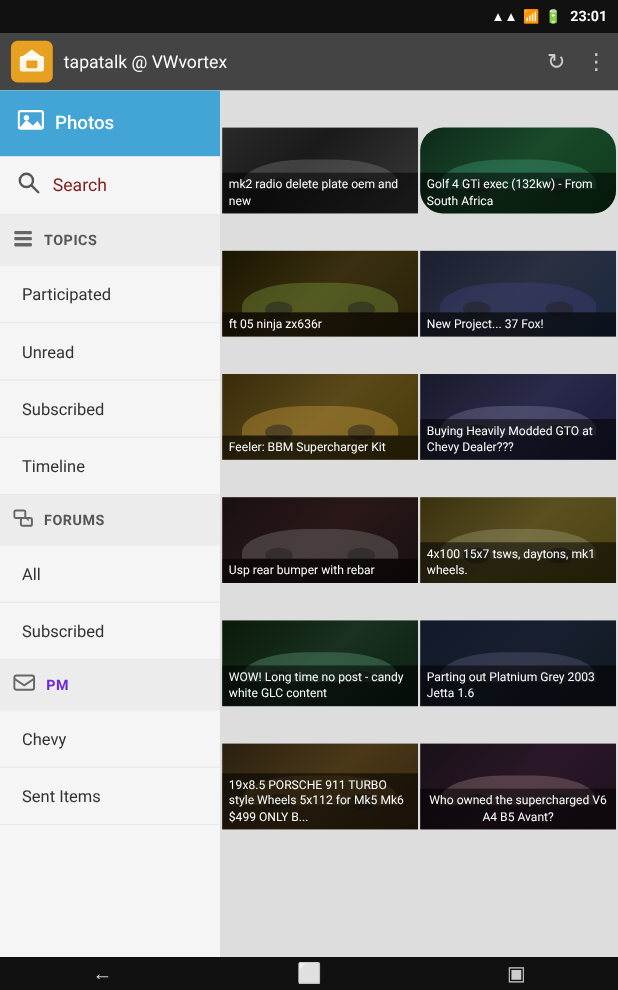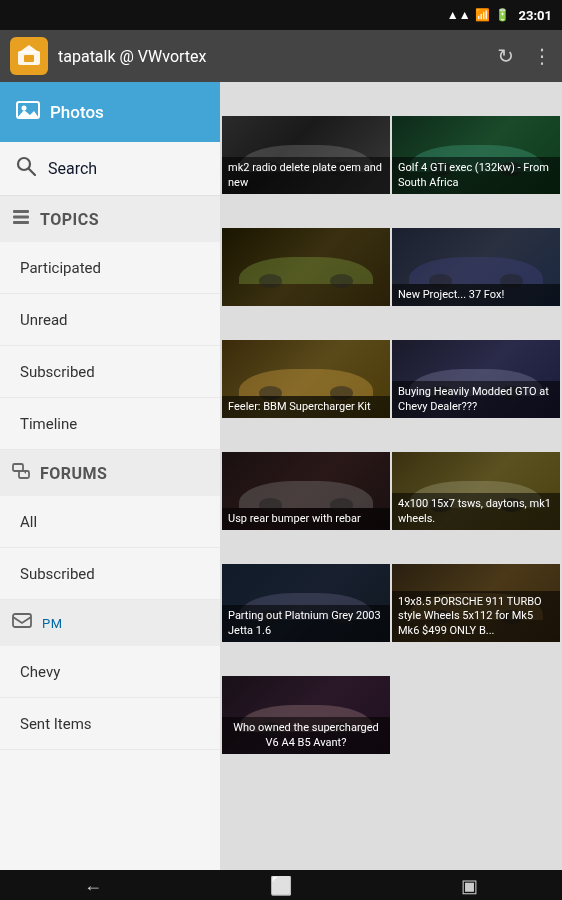--- a/index.html
+++ b/index.html
@@ -78,21 +78,21 @@
 
     
     .main-container {
       display: flex;
       width: 562px;
       height: 788px; 
     }
 
     
     .sidebar {
-      width: 220px;
+      width: 200px;
       background: #f5f5f5;
       height: 788px;
       overflow-y: auto;
       flex-shrink: 0;
     }
 
     .sidebar-photos {
       background: #42a5d5;
       height: 60px;
       display: flex;
@@ -118,39 +118,39 @@
       padding: 0 16px;
       gap: 12px;
       cursor: pointer;
       border-bottom: 1px solid #e0e0e0;
     }
     .sidebar-search-icon {
       color: #555;
       font-size: 20px;
     }
     .sidebar-search-label {
-      color: #0f172a;
+      color: #7f1d1d;
       font-size: 16px;
     }
 
     .sidebar-section-header {
       height: 46px;
       display: flex;
       align-items: center;
       padding: 0 12px;
       gap: 10px;
       background: #ececec;
     }
     .sidebar-section-header-icon {
       color: #666;
       font-size: 18px;
     }
     .sidebar-section-header-label {
       color: #555;
-      font-size: 16px;
+      font-size: 13px;
       font-weight: bold;
       letter-spacing: 0.5px;
     }
 
     .sidebar-item {
       height: 52px;
       display: flex;
       align-items: center;
       padding: 0 20px;
       cursor: pointer;
@@ -167,23 +167,23 @@
       align-items: center;
       padding: 0 12px;
       gap: 10px;
       background: #ececec;
     }
     .sidebar-pm-icon {
       color: #666;
       font-size: 18px;
     }
     .sidebar-pm-label {
-      color: #0369a1;
+      color: #6d28d9;
       font-size: 13px;
-      font-weight: normal;
+      font-weight: bold;
       letter-spacing: 0.5px;
     }
 
     
     .content {
       flex: 1;
       background: #ddd;
       height: 788px;
       overflow-y: auto;
       display: grid;
@@ -340,30 +340,31 @@
 
   </div>
 
   <div class="content" id="photo-grid">
   <div class="photo-tile" style="background: linear-gradient(135deg, rgb(42, 42, 42) 0%, rgb(26, 26, 26) 40%, rgb(58, 58, 58) 100%); position: relative; overflow: hidden;">
         <div style="position: absolute; bottom: 22px; left: 10%; width: 80%; height: 35%; background: rgb(136, 136, 136); opacity: 0.35; border-radius: 40% 40% 0px 0px / 80% 80% 0px 0px;"></div>
         <div style="position: absolute; bottom: 18px; left: 22%; width: 14%; height: 14px; background: rgb(34, 34, 34); border-radius: 50%; opacity: 0.5;"></div>
         <div style="position: absolute; bottom: 18px; right: 22%; width: 14%; height: 14px; background: rgb(34, 34, 34); border-radius: 50%; opacity: 0.5;"></div>
         <div class="photo-tile-caption">mk2 radio delete plate oem and new</div>
       </div>
-      <div class="photo-tile" style="background: linear-gradient(135deg, rgb(13, 42, 26) 0%, rgb(26, 74, 42) 50%, rgb(13, 58, 26) 100%); position: relative; overflow: hidden;">
+      <div class="photo-tile" style="background: linear-gradient(135deg, rgb(13, 42, 26) 0%, rgb(26, 74, 42) 50%, rgb(13, 58, 26) 100%); position: relative; overflow: hidden; border-radius: 21px;">
         <div style="position: absolute; bottom: 22px; left: 10%; width: 80%; height: 35%; background: rgb(68, 170, 136); opacity: 0.35; border-radius: 40% 40% 0px 0px / 80% 80% 0px 0px;"></div>
         <div style="position: absolute; bottom: 18px; left: 22%; width: 14%; height: 14px; background: rgb(34, 34, 34); border-radius: 50%; opacity: 0.5;"></div>
         <div style="position: absolute; bottom: 18px; right: 22%; width: 14%; height: 14px; background: rgb(34, 34, 34); border-radius: 50%; opacity: 0.5;"></div>
         <div class="photo-tile-caption">Golf 4 GTi exec (132kw) - From South Africa</div>
       </div>
       <div class="photo-tile" style="background: linear-gradient(135deg, rgb(26, 21, 0) 0%, rgb(58, 48, 16) 50%, rgb(42, 32, 8) 100%); position: relative; overflow: hidden;">
         <div style="position: absolute; bottom: 22px; left: 10%; width: 80%; height: 35%; background: rgb(136, 170, 68); opacity: 0.35; border-radius: 40% 40% 0px 0px / 80% 80% 0px 0px;"></div>
         <div style="position: absolute; bottom: 18px; left: 22%; width: 14%; height: 14px; background: rgb(34, 34, 34); border-radius: 50%; opacity: 0.5;"></div>
         <div style="position: absolute; bottom: 18px; right: 22%; width: 14%; height: 14px; background: rgb(34, 34, 34); border-radius: 50%; opacity: 0.5;"></div>
+        <div class="photo-tile-caption">ft 05 ninja zx636r</div>
       </div>
       <div class="photo-tile" style="background: linear-gradient(135deg, rgb(26, 32, 48) 0%, rgb(42, 48, 64) 50%, rgb(26, 40, 64) 100%); position: relative; overflow: hidden;">
         <div style="position: absolute; bottom: 22px; left: 10%; width: 80%; height: 35%; background: rgb(68, 68, 136); opacity: 0.35; border-radius: 40% 40% 0px 0px / 80% 80% 0px 0px;"></div>
         <div style="position: absolute; bottom: 18px; left: 22%; width: 14%; height: 14px; background: rgb(34, 34, 34); border-radius: 50%; opacity: 0.5;"></div>
         <div style="position: absolute; bottom: 18px; right: 22%; width: 14%; height: 14px; background: rgb(34, 34, 34); border-radius: 50%; opacity: 0.5;"></div>
         <div class="photo-tile-caption">New Project... 37 Fox!</div>
       </div>
       <div class="photo-tile" style="background: linear-gradient(135deg, rgb(58, 42, 10) 0%, rgb(90, 74, 26) 50%, rgb(74, 58, 10) 100%); position: relative; overflow: hidden;">
         <div style="position: absolute; bottom: 22px; left: 10%; width: 80%; height: 35%; background: rgb(221, 170, 68); opacity: 0.35; border-radius: 40% 40% 0px 0px / 80% 80% 0px 0px;"></div>
         <div style="position: absolute; bottom: 18px; left: 22%; width: 14%; height: 14px; background: rgb(34, 34, 34); border-radius: 50%; opacity: 0.5;"></div>
@@ -380,20 +381,26 @@
         <div style="position: absolute; bottom: 22px; left: 10%; width: 80%; height: 35%; background: rgb(136, 136, 136); opacity: 0.35; border-radius: 40% 40% 0px 0px / 80% 80% 0px 0px;"></div>
         <div style="position: absolute; bottom: 18px; left: 22%; width: 14%; height: 14px; background: rgb(34, 34, 34); border-radius: 50%; opacity: 0.5;"></div>
         <div style="position: absolute; bottom: 18px; right: 22%; width: 14%; height: 14px; background: rgb(34, 34, 34); border-radius: 50%; opacity: 0.5;"></div>
         <div class="photo-tile-caption">Usp rear bumper with rebar</div>
       </div>
       <div class="photo-tile" style="background: linear-gradient(135deg, rgb(58, 48, 16) 0%, rgb(90, 80, 32) 50%, rgb(74, 64, 16) 100%); position: relative; overflow: hidden;">
         <div style="position: absolute; bottom: 22px; left: 10%; width: 80%; height: 35%; background: rgb(170, 170, 136); opacity: 0.35; border-radius: 40% 40% 0px 0px / 80% 80% 0px 0px;"></div>
         <div style="position: absolute; bottom: 18px; left: 22%; width: 14%; height: 14px; background: rgb(34, 34, 34); border-radius: 50%; opacity: 0.5;"></div>
         <div style="position: absolute; bottom: 18px; right: 22%; width: 14%; height: 14px; background: rgb(34, 34, 34); border-radius: 50%; opacity: 0.5;"></div>
         <div class="photo-tile-caption">4x100 15x7 tsws, daytons, mk1 wheels.</div>
+      </div>
+      <div class="photo-tile" style="background: linear-gradient(135deg, rgb(10, 26, 10) 0%, rgb(26, 48, 32) 50%, rgb(10, 32, 16) 100%); position: relative; overflow: hidden;">
+        <div style="position: absolute; bottom: 22px; left: 10%; width: 80%; height: 35%; background: rgb(102, 170, 136); opacity: 0.35; border-radius: 40% 40% 0px 0px / 80% 80% 0px 0px;"></div>
+        <div style="position: absolute; bottom: 18px; left: 22%; width: 14%; height: 14px; background: rgb(34, 34, 34); border-radius: 50%; opacity: 0.5;"></div>
+        <div style="position: absolute; bottom: 18px; right: 22%; width: 14%; height: 14px; background: rgb(34, 34, 34); border-radius: 50%; opacity: 0.5;"></div>
+        <div class="photo-tile-caption">WOW! Long time no post - candy white GLC content</div>
       </div>
       <div class="photo-tile" style="background: linear-gradient(135deg, rgb(16, 26, 40) 0%, rgb(24, 32, 48) 50%, rgb(16, 24, 32) 100%); position: relative; overflow: hidden;">
         <div style="position: absolute; bottom: 22px; left: 10%; width: 80%; height: 35%; background: rgb(102, 102, 136); opacity: 0.35; border-radius: 40% 40% 0px 0px / 80% 80% 0px 0px;"></div>
         <div style="position: absolute; bottom: 18px; left: 22%; width: 14%; height: 14px; background: rgb(34, 34, 34); border-radius: 50%; opacity: 0.5;"></div>
         <div style="position: absolute; bottom: 18px; right: 22%; width: 14%; height: 14px; background: rgb(34, 34, 34); border-radius: 50%; opacity: 0.5;"></div>
         <div class="photo-tile-caption">Parting out Platnium Grey 2003 Jetta 1.6</div>
       </div>
       <div class="photo-tile" style="background: linear-gradient(135deg, rgb(42, 32, 16) 0%, rgb(74, 56, 24) 50%, rgb(58, 40, 16) 100%); position: relative; overflow: hidden;">
         <div style="position: absolute; bottom: 22px; left: 10%; width: 80%; height: 35%; background: rgb(170, 136, 68); opacity: 0.35; border-radius: 40% 40% 0px 0px / 80% 80% 0px 0px;"></div>
         <div style="position: absolute; bottom: 18px; left: 22%; width: 14%; height: 14px; background: rgb(34, 34, 34); border-radius: 50%; opacity: 0.5;"></div>

